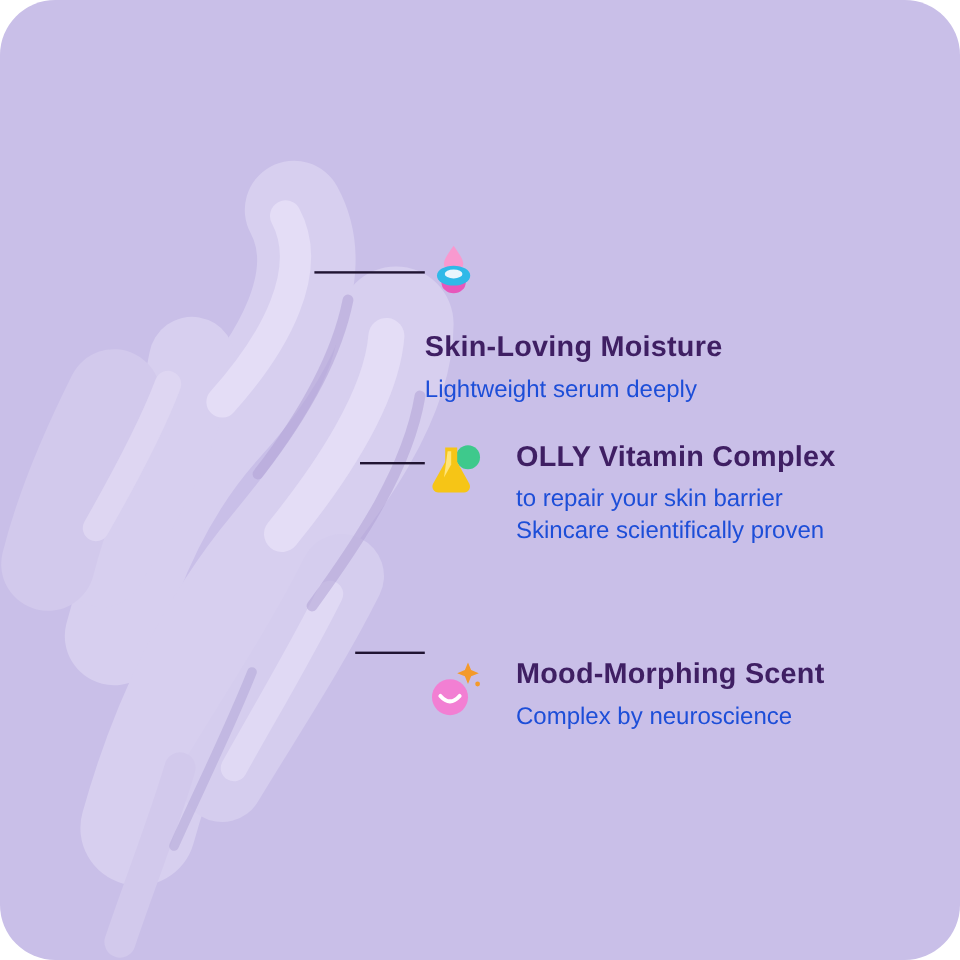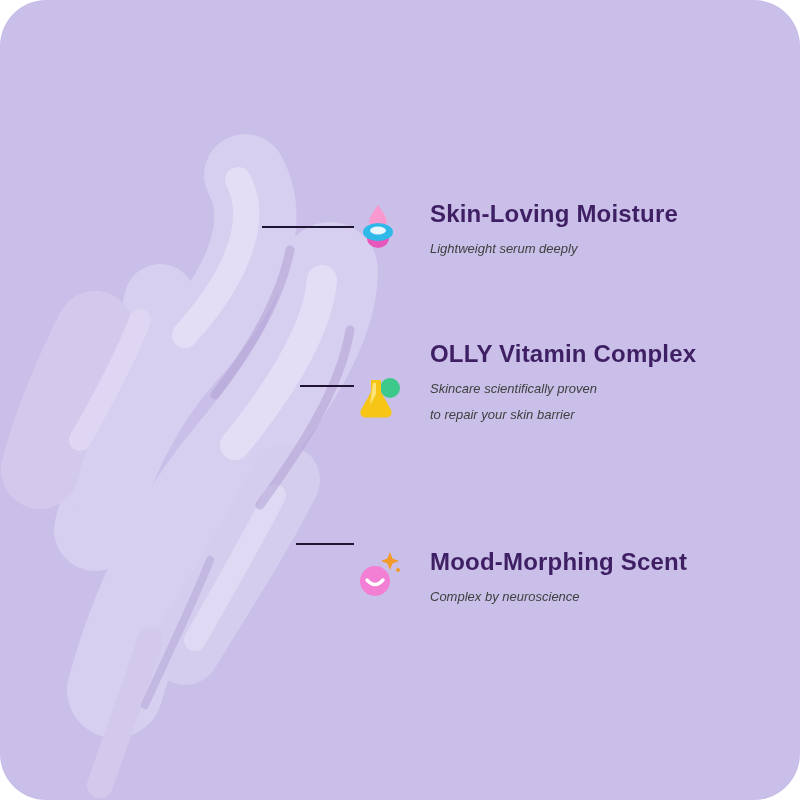--- a/index.html
+++ b/index.html
@@ -30,45 +30,44 @@
   .line-1 { top: 226px; left: 262px; width: 92px; }
   .line-2 { top: 385px; left: 300px; width: 54px; }
   .line-3 { top: 543px; left: 296px; width: 58px; }
   .feature {
     position: absolute;
     left: 354px;
     display: flex;
     align-items: flex-start;
     gap: 28px;
   }
-  .feature-1 { top: 202px; }
-  .feature-2 { top: 342px; align-items: flex-end; }
+  .feature-1 { top: 202px; flex-direction: column; }
+  .feature-2 { top: 369px; }
   .feature-3 { top: 518px; margin-top: 32px; }
   .feature .icon {
     width: 48px;
     height: 52px;
     flex: 0 0 48px;
   }
   .feature .text {
     margin-top: -2px;
     width: 330px;
   }
   .feature .title {
     font-size: 24px;
     font-weight: bold;
     color: #3f1f63;
     letter-spacing: 0.2px;
     margin-bottom: 8px;
     white-space: nowrap;
   }
   .feature .desc {
-    font-size: 13px;
+    font-size: 20px;
     line-height: 26px;
-    color: #404040;
-    font-style: italic;
+    color: #1d4ed8;
   }
   .desc-line { white-space: nowrap; }
 </style>
 </head>
 <body>
 
 <div class="panel">
 
   <svg class="smear-svg" width="800" height="800" viewBox="0 0 800 800">
     <g fill="none" stroke-linecap="round">
@@ -112,22 +111,22 @@
 
   <div class="feature feature-2">
     <svg class="icon" viewBox="0 0 48 52">
       <circle cx="36" cy="12" r="10" fill="#3ec98c"></circle>
       <path d="M17 4 h10 v12 l10 18 a5 5 0 0 1 -4.3 7.5 h-21.4 a5 5 0 0 1 -4.3 -7.5 l10 -18 Z" fill="#f6c516"></path>
       <path d="M19 7 h3 v11 l-6 11 Z" fill="#ffe479"></path>
     </svg>
     <div class="text">
       <div class="title">OLLY Vitamin Complex</div>
       <div class="desc">
+        <div class="desc-line">to repair your skin barrier</div>
         <div class="desc-line">Skincare scientifically proven</div>
-        <div class="desc-line">to repair your skin barrier</div>
       </div>
     </div>
   </div>
 
   <div class="feature feature-3">
     <svg class="icon" viewBox="0 0 48 52">
       <circle cx="21" cy="31" r="15" fill="#f27fd3"></circle>
       <path d="M13 30 q8 9 16 0" stroke="#ffffff" stroke-width="3.4" fill="none" stroke-linecap="round"></path>
       <path d="M36 2 l2.6 6.4 L45 11 l-6.4 2.6 L36 20 l-2.6 -6.4 L27 11 l6.4 -2.6 Z" fill="#f49a2a"></path>
       <circle cx="44" cy="20" r="2" fill="#f49a2a"></circle>

